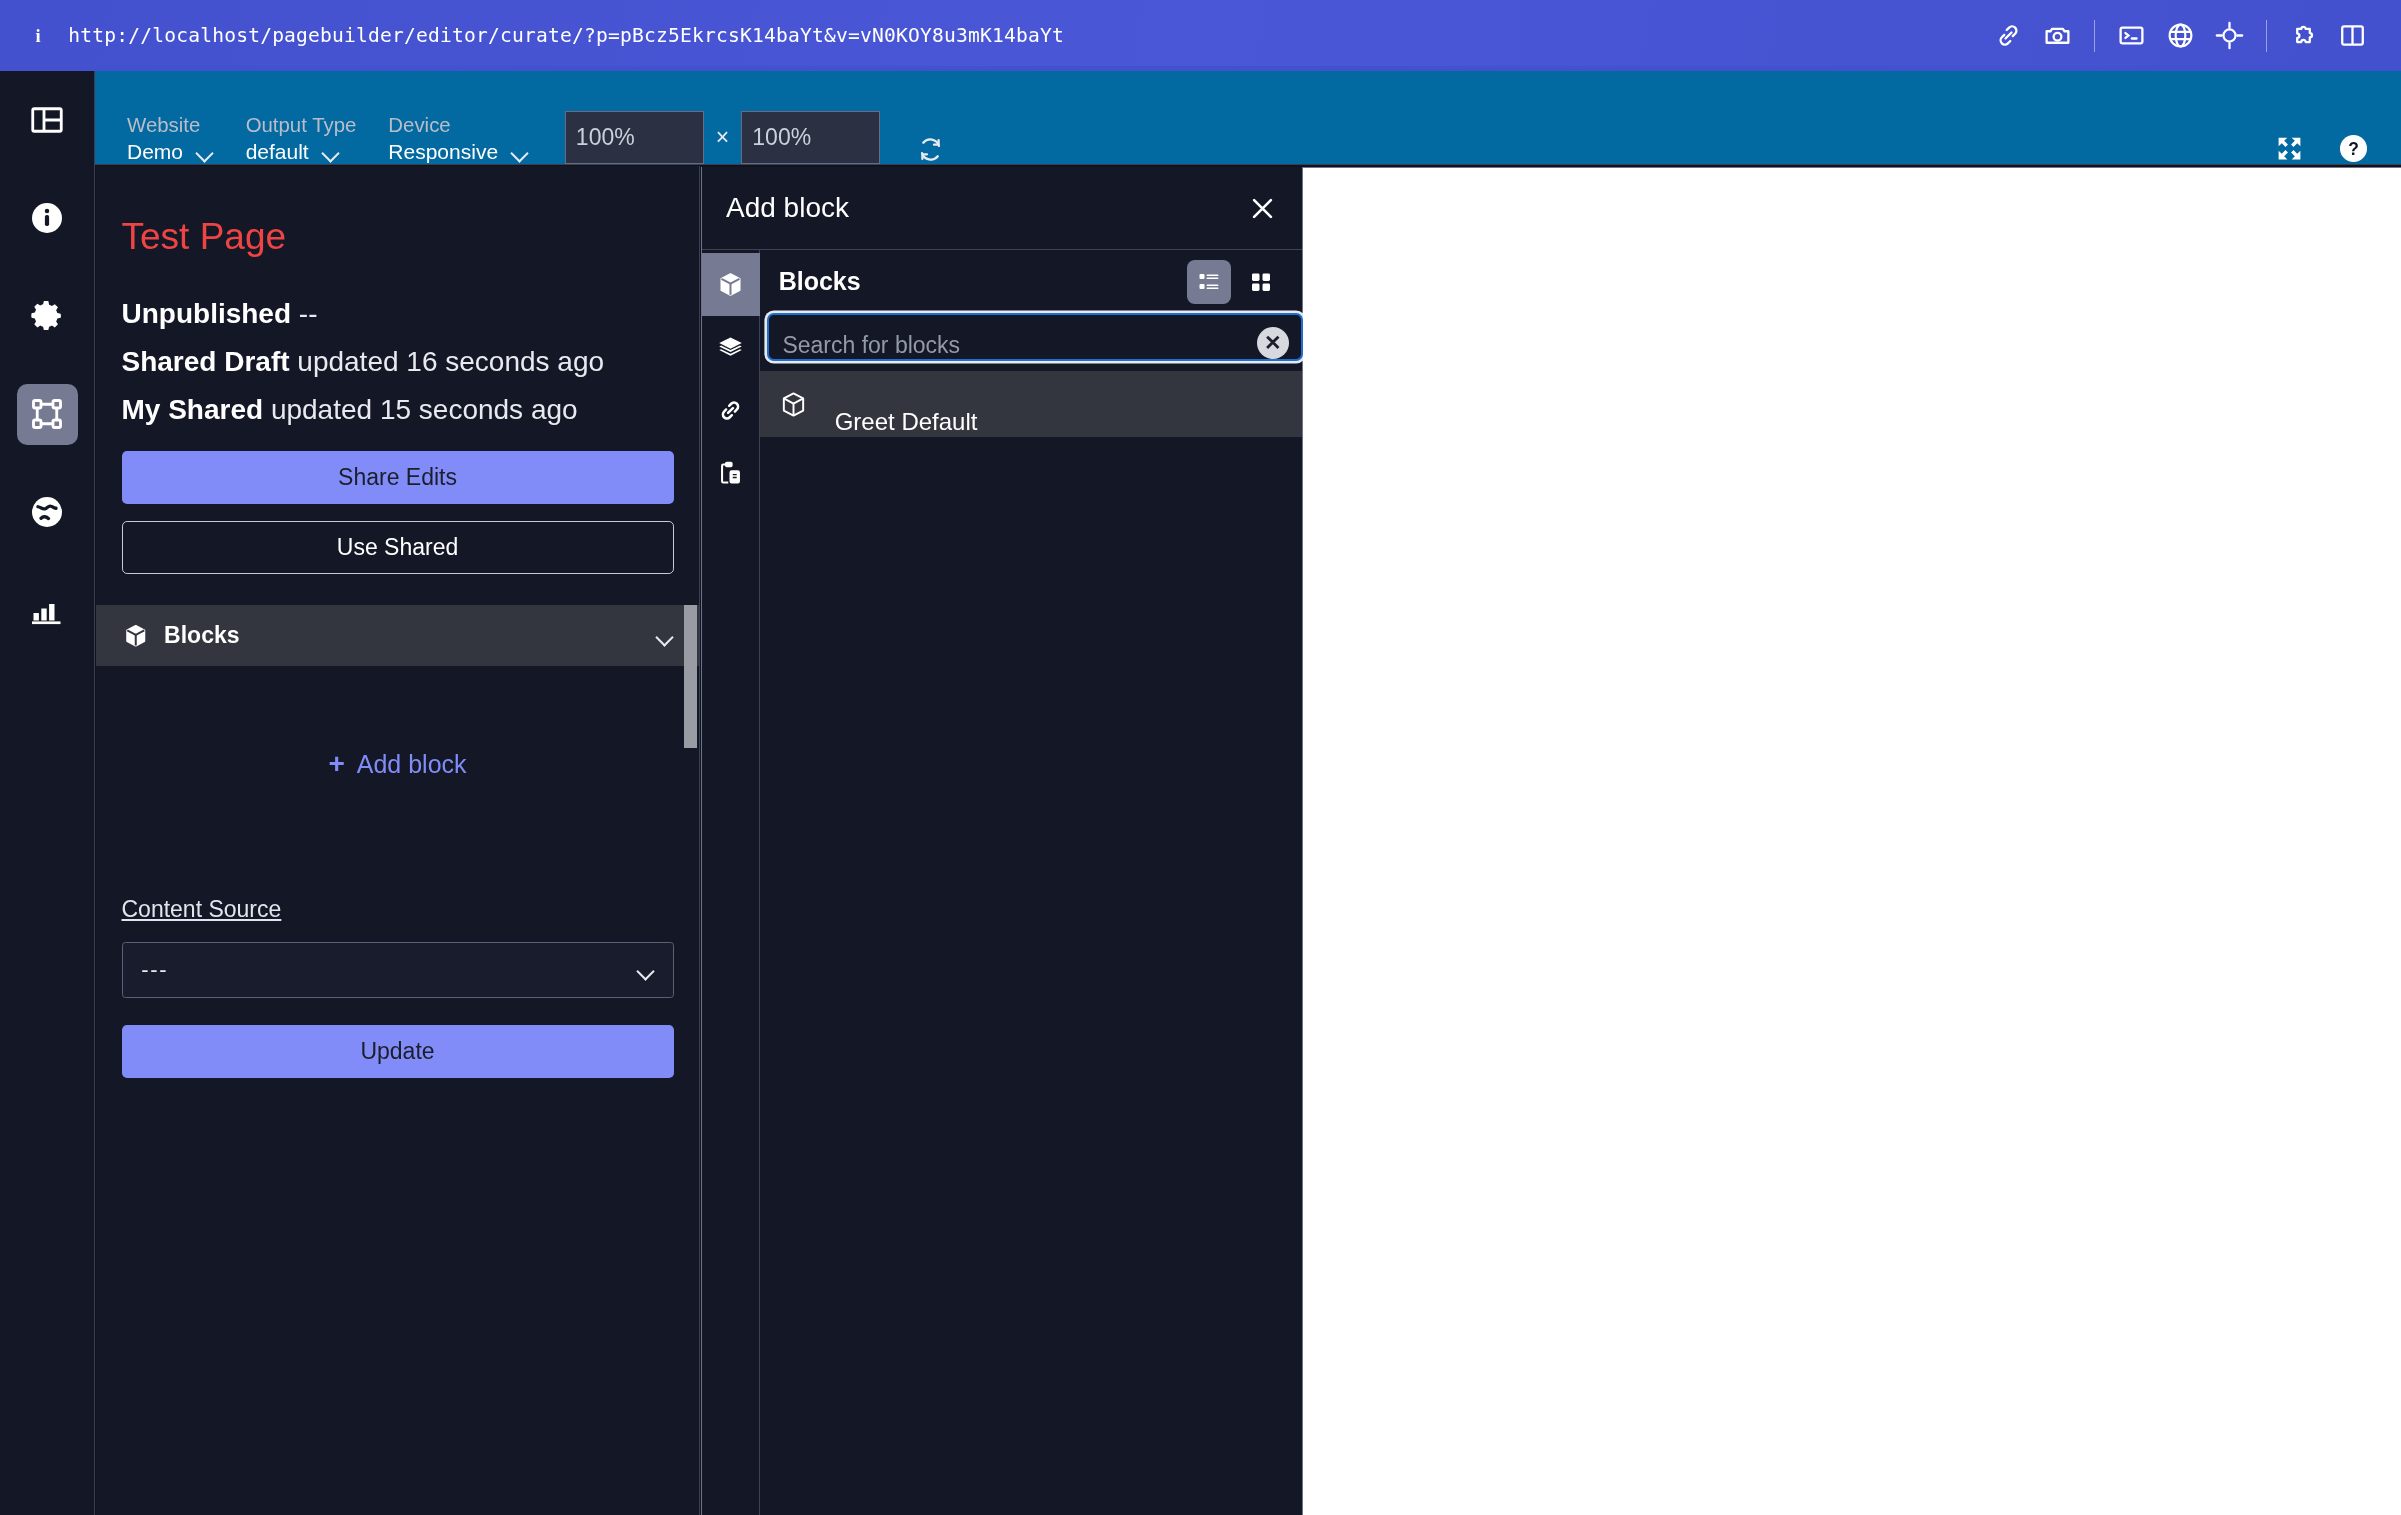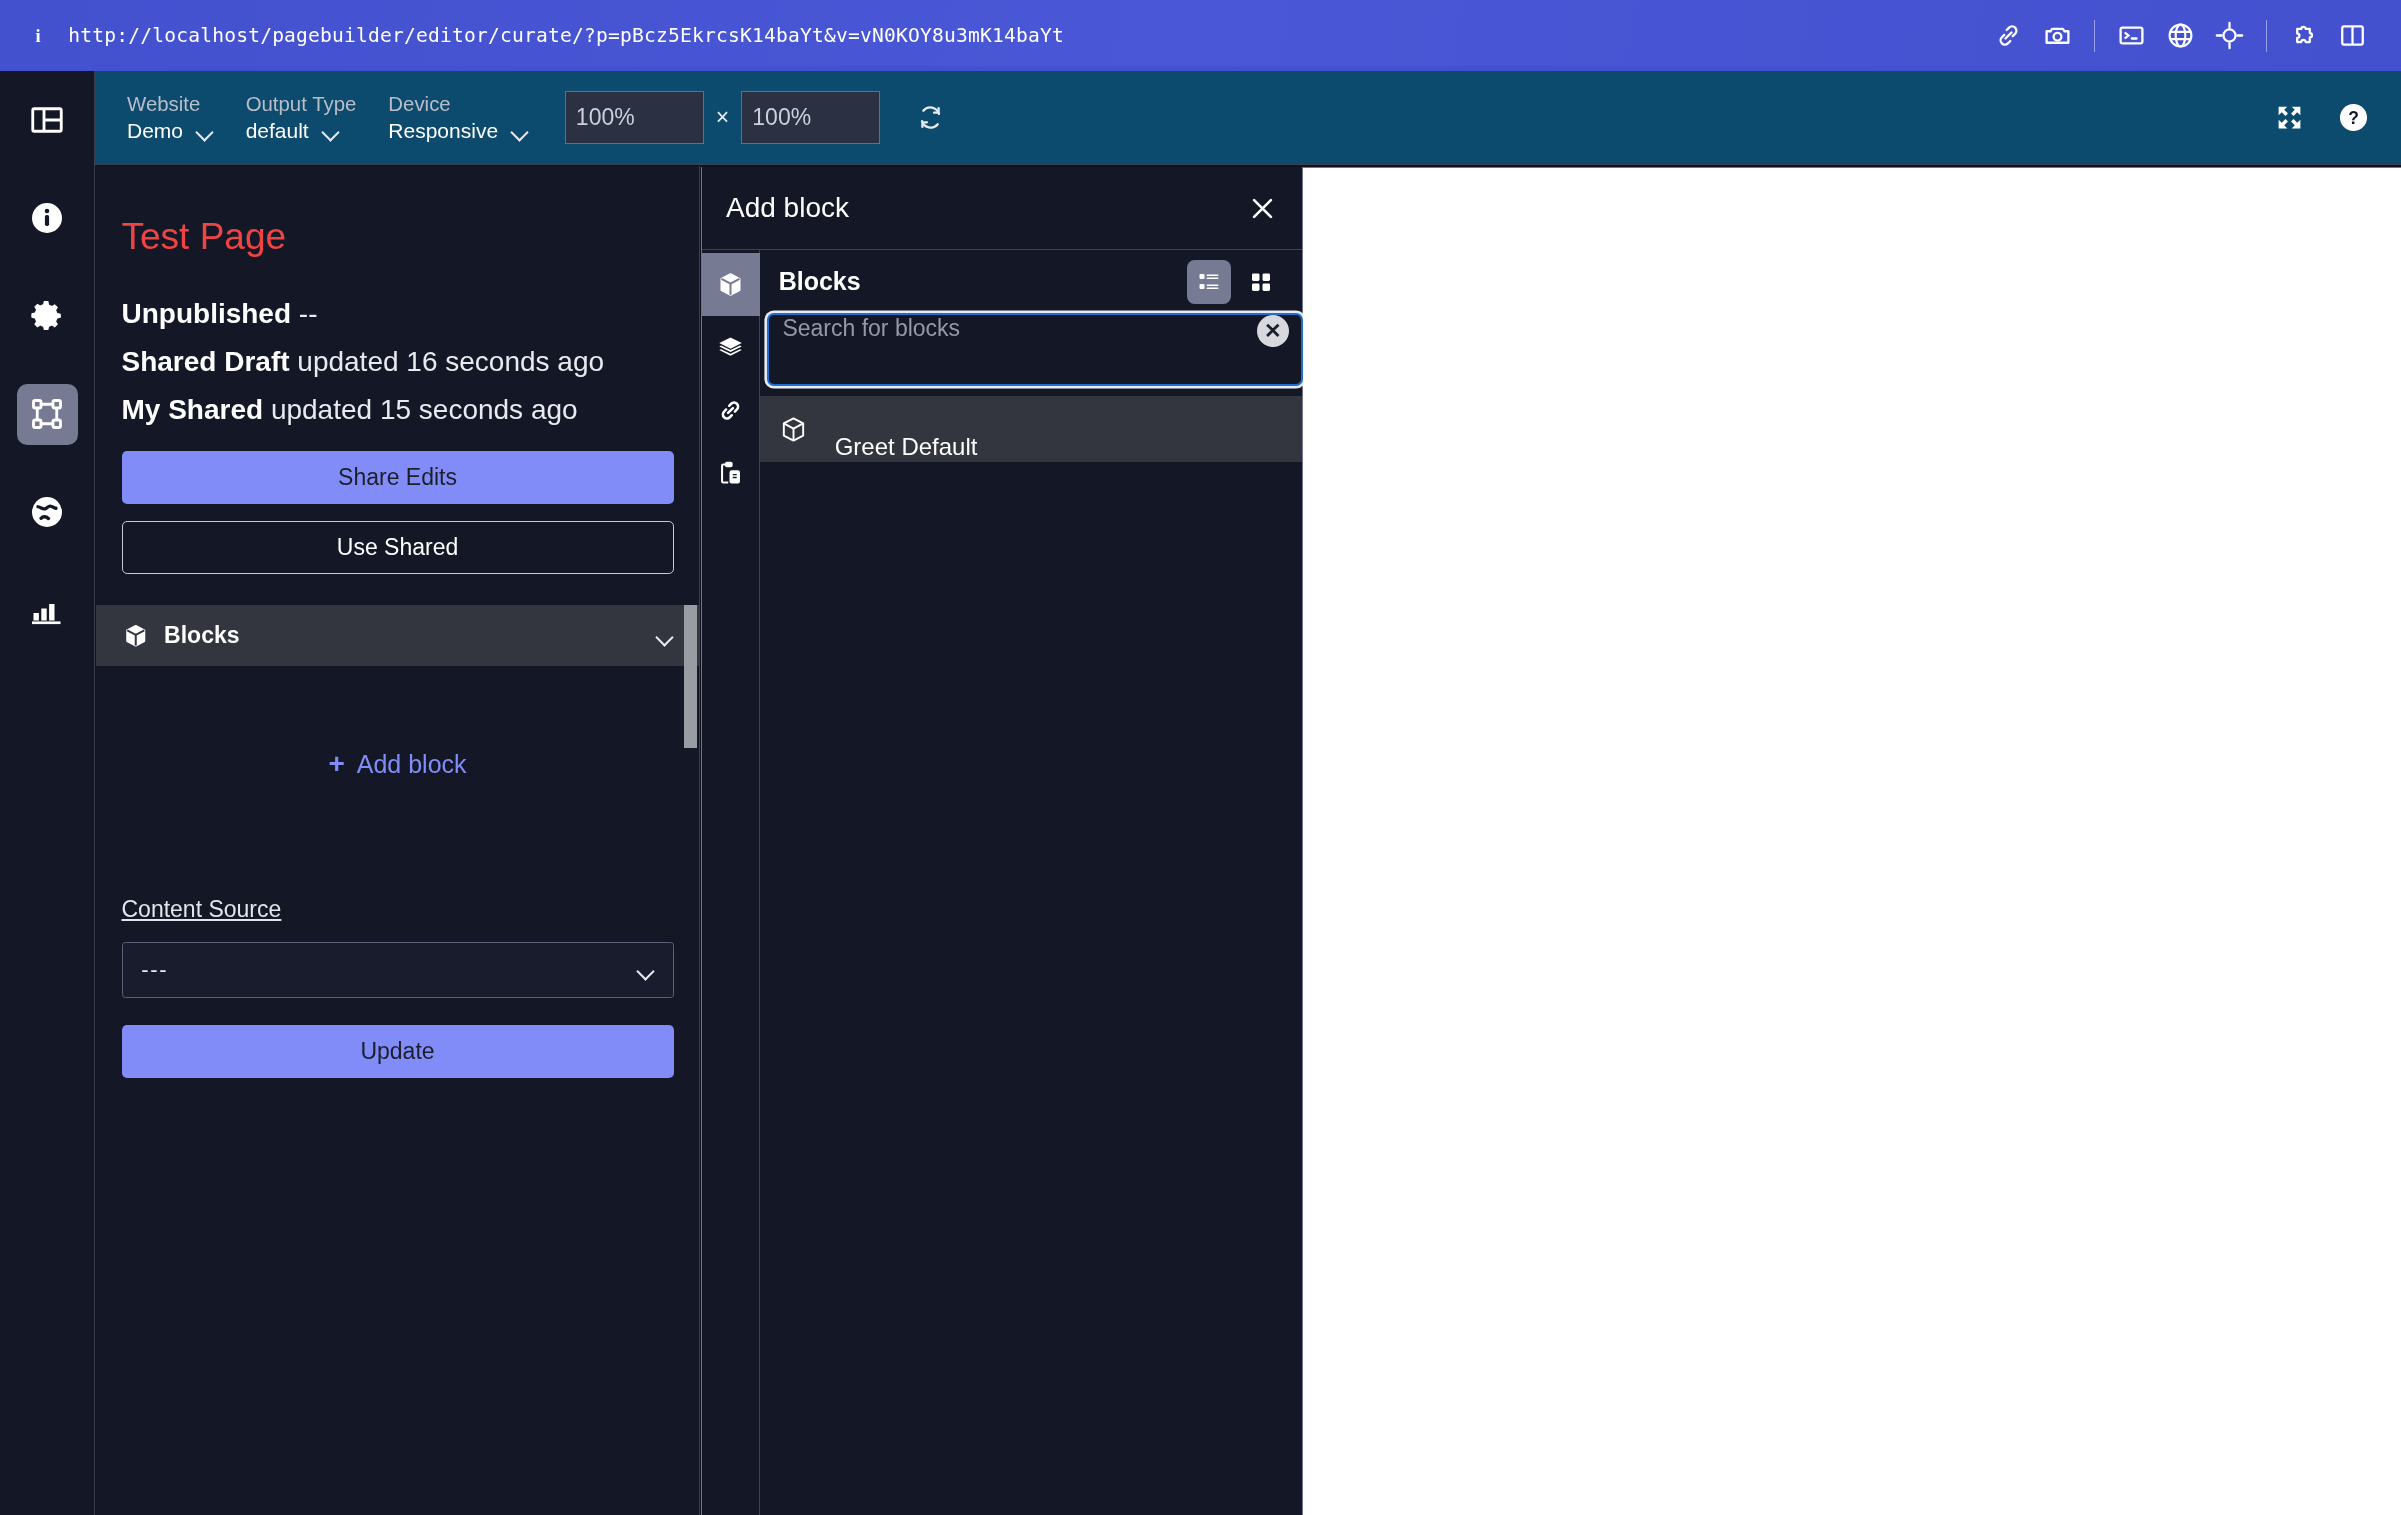--- a/index.html
+++ b/index.html
@@ -64,23 +64,23 @@
   .rail-item {
     width: 61px; height: 61px; margin-bottom: 37px;
     display: flex; align-items: center; justify-content: center;
     border-radius: 10.2px; color: #ffffff;
   }
   .rail-item.active { background: #767a93; }
 
   
   .toolbar {
     position: absolute; left: 95px; top: 71px; right: 0; height: 94px;
-    background: #0c4a6e;
+    background: #0369a1;
     border-bottom: 0.9px solid #3a3f52;
-    display: flex; align-items: center;
+    display: flex; align-items: flex-end;
   }
   .tb-group { margin-left: 32px; display: flex; flex-direction: column; justify-content: center; }
   .tb-group:first-child { margin-left: 32px; }
   .tb-label { color: #b9bdc9; font-size: 20.4px; line-height: 1.25; }
   .tb-value-row { display: flex; align-items: center; gap: 13.6px; margin-top: 1.7px; }
   .tb-value { color: #ffffff; font-size: 21px; }
   .chev { display: inline-block; width: 17px; height: 10.2px; position: relative; }
   .chev::before {
     content: ""; position: absolute; left: 1.7px; top: 0;
     width: 11px; height: 11px;
@@ -180,26 +180,26 @@
   .modal-sub-title { color: #ffffff; font-size: 25px; font-weight: bold; }
   .view-toggle { margin-left: auto; display: flex; align-items: center; gap: 8.5px; }
   .vt-btn {
     width: 44px; height: 44px; border-radius: 7.7px;
     display: flex; align-items: center; justify-content: center; color: #ffffff;
     cursor: pointer;
   }
   .vt-btn.active { background: #767a93; }
   .search-wrap { padding: 0 3.4px 0 6.8px; }
   .search-box {
-    margin: 0 0 0 0; height: 73px; width: 536px;
+    margin: 0 0 0 0; height: 48px; width: 536px;
     background: #141826;
     border: 2.6px solid #1d6fd4;
     border-radius: 6.8px;
     box-shadow: 0 0 0 2.6px #e8eaf0;
-    display: flex; align-items: flex-start; padding: 0 8.5px 0 13.6px;
+    display: flex; align-items: flex-end; padding: 0 8.5px 0 13.6px;
   }
   .search-box input {
     flex: 1; background: transparent; border: none; outline: none;
     color: #ffffff; font-size: 23px;
   }
   .search-box input::placeholder { color: #9499a8; }
   .search-clear {
     width: 32px; height: 32px; border-radius: 50%;
     background: #d7d9de; color: #1b1e2b;
     display: flex; align-items: center; justify-content: center;

